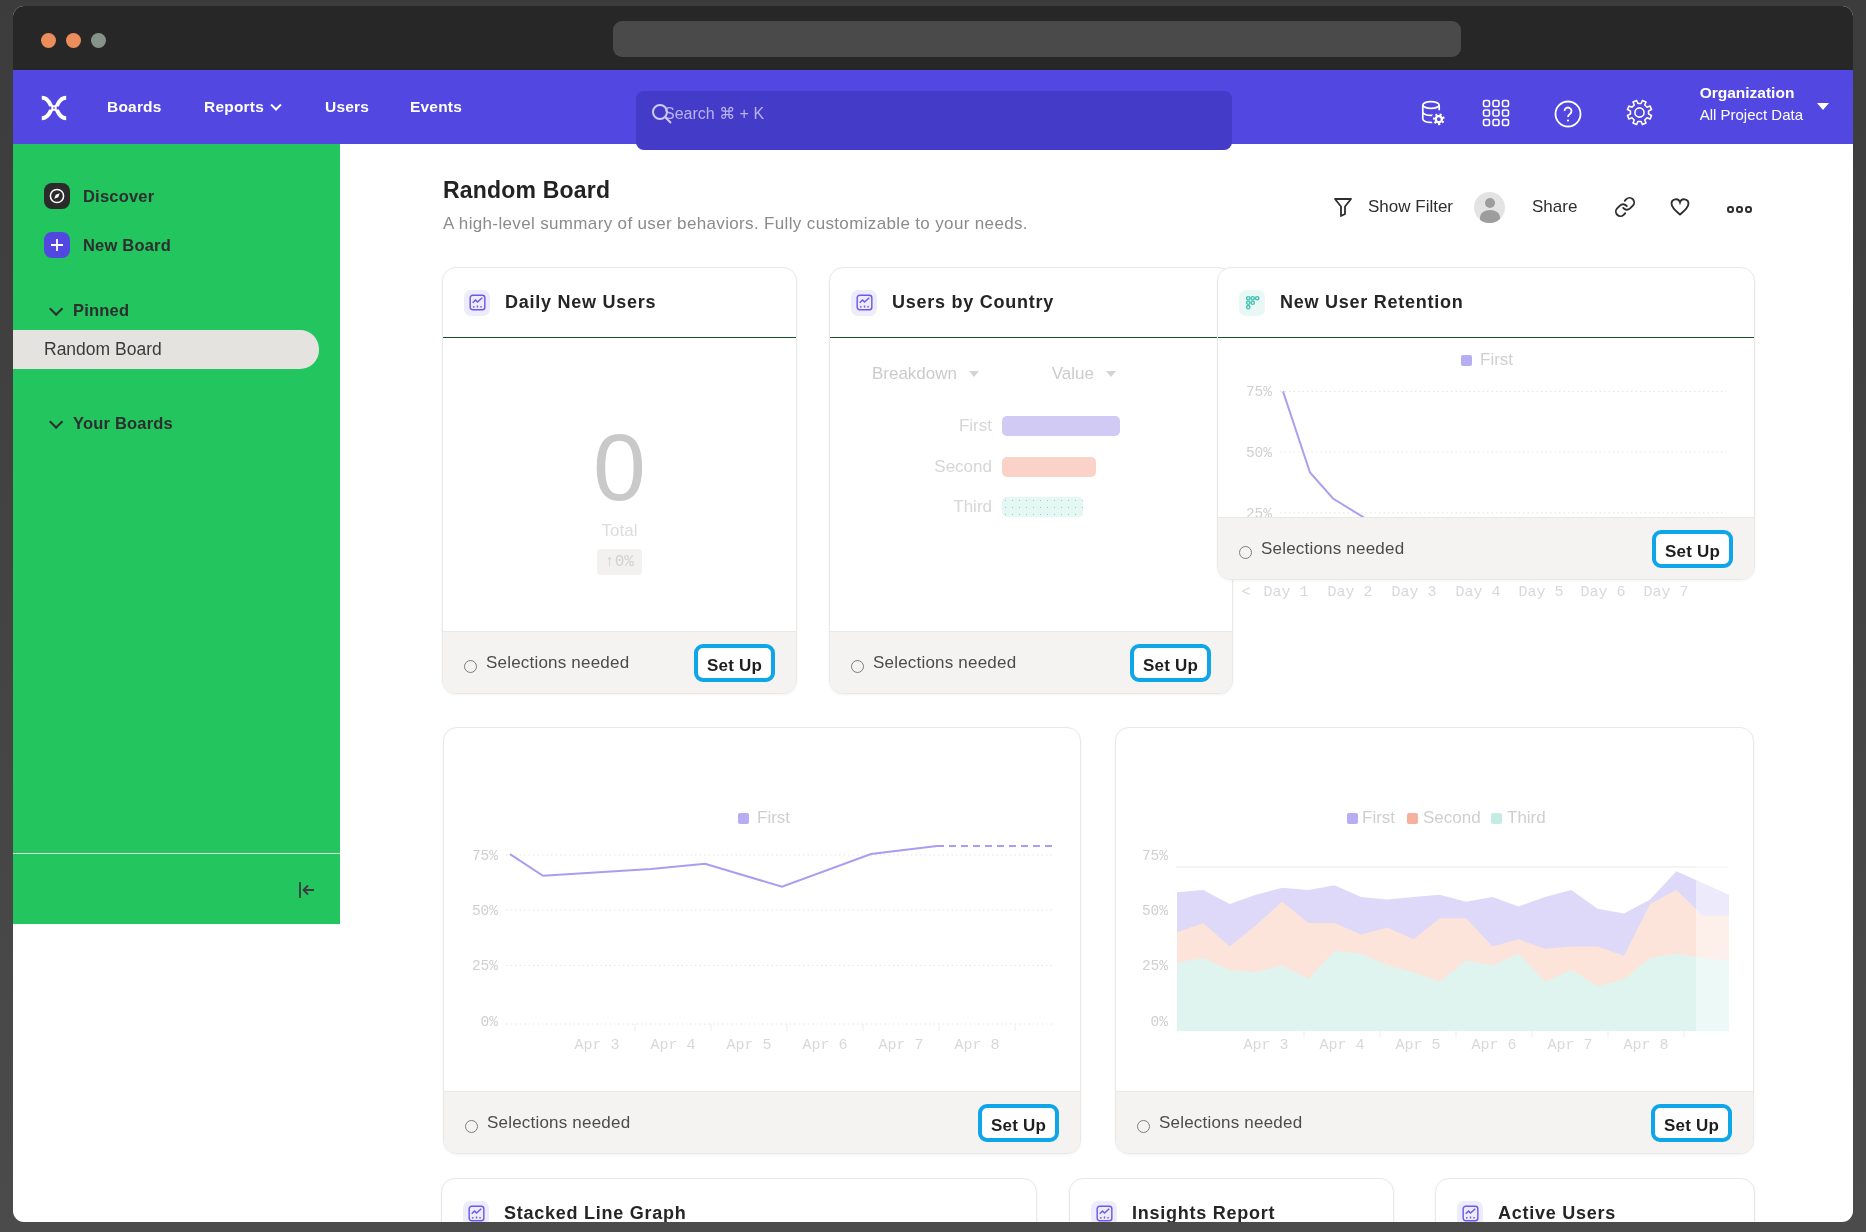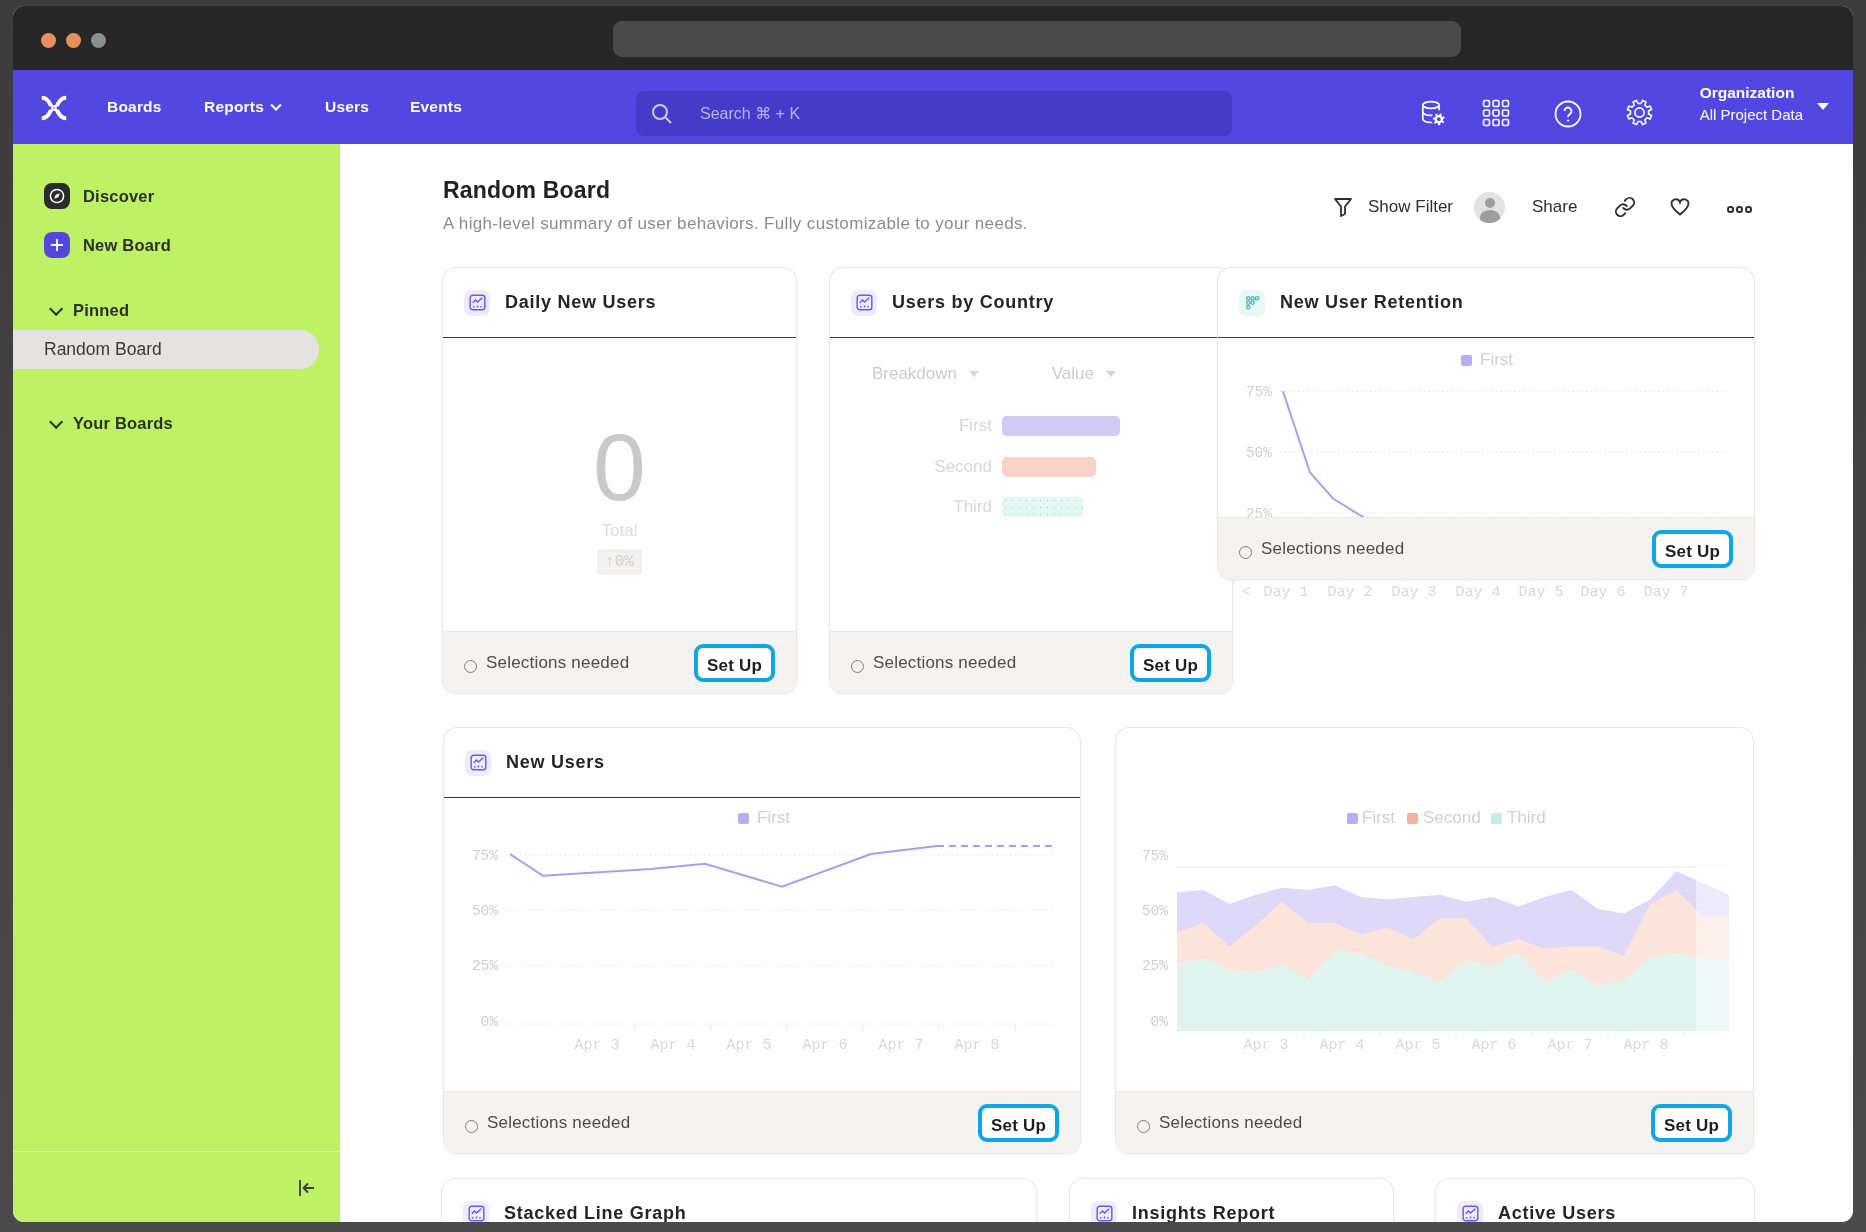--- a/index.html
+++ b/index.html
@@ -7,26 +7,26 @@
   body { background:linear-gradient(#3c3c3c,#4b4b4b); font-family:"Liberation Sans", sans-serif; position:relative; }
   .window { position:absolute; left:13px; top:6px; width:1840px; height:1216px;
             border-radius:11px; background:#fff; overflow:hidden; }
   
   .chrome { position:absolute; left:0; top:0; width:100%; height:64px; background:#272727; }
   .tl { position:absolute; top:27px; width:15px; height:15px; border-radius:50%; }
   .urlbar { position:absolute; left:600px; top:15px; width:848px; height:36px; border-radius:9px; background:#4a4a4a; }
   
   .nav { position:absolute; left:0; top:64px; width:100%; height:74px; background:#5247e1; }
   .navlink { position:absolute; top:0; height:74px; line-height:74px; color:#fff; font-size:15.5px; font-weight:700; letter-spacing:.2px; }
-  .search { position:absolute; left:623px; top:21px; width:596px; height:45px; border-radius:8px; background:#453bc9; color:#b9b3f2; font-size:16px; line-height:45px; padding-left:64px; }
+  .search { position:absolute; left:623px; top:21px; width:596px; height:59px; border-radius:8px; background:#453bc9; color:#b9b3f2; font-size:16px; line-height:45px; padding-left:28px; }
   .org { position:absolute; right:50px; top:14px; text-align:left; color:#fff; }
   .org .o1 { font-size:15.5px; font-weight:700; }
   .org .o2 { font-size:15px; margin-top:4px; }
   
-  .sidebar { position:absolute; left:0; top:138px; width:327px; height:1078px; background:#bef264; }
+  .sidebar { position:absolute; left:0; top:138px; width:327px; height:780px; background:#22c55e; }
   .sitem { position:absolute; left:31px; display:flex; align-items:center; }
   .sicon { width:26px; height:26px; border-radius:8px; display:flex; align-items:center; justify-content:center; }
   .slabel { margin-left:13px; font-size:16.5px; font-weight:600; color:#2e2e2e; letter-spacing:.2px; }
   .chev { display:inline-block; width:10px; height:10px; border-right:2px solid #2e2e2e; border-bottom:2px solid #2e2e2e; transform:rotate(45deg) translateY(-3px); }
   .selpill { position:absolute; left:0; top:186px; width:306px; height:39px; background:#e4e3e0; border-radius:0 19px 19px 0; line-height:39px; padding-left:31px; font-size:17.5px; color:#3a3a3a; }
   .sfoot { position:absolute; left:0; bottom:0; width:100%; height:71px; border-top:1px solid #e3e2e0; }
   h1.title { position:absolute; left:430px; top:171px; font-size:23px; font-weight:700; color:#222; letter-spacing:.2px; }
   .subtitle { position:absolute; left:430px; top:208px; font-size:17px; color:#8b8b8b; letter-spacing:.35px; }
   .hctrl { position:absolute; top:191px; color:#2e2e2e; font-size:17px; font-weight:500; }
   
@@ -254,31 +254,20 @@
       <path d="M65 53.4 L92 134.5 L115 160.5 L154 184.5 L221 200 L296 206.5 L352 208.2 L419 208.5" fill="none" stroke="#a9a0f0" stroke-width="2"></path>
       <path d="M419 208.5 H509" fill="none" stroke="#a9a0f0" stroke-width="2" stroke-dasharray="8 6"></path>
     </svg>
     <div class="cfoot">
         <div class="selneed"><div class="circ"></div>Selections needed</div>
         <div class="setup">Set Up</div>
       </div>
   </div>
 
   <div class="card" style="left:430px;top:721px;width:638px;height:427px">
-    <div class="chead">
-      <div class="cicon">
-          <svg width="17" height="17" viewBox="0 0 16 16" fill="none" stroke="#6a5ae8" stroke-width="1.35">
-            <rect x="1.1" y="1.1" width="13.8" height="13.8" rx="2.4"></rect>
-            <path d="M3.5 8.3 L6.1 5.6 L8 7.6 L12.5 3.5"></path>
-            <circle cx="4.5" cy="12.1" r="0.85" fill="#6a5ae8" stroke="none"></circle>
-            <path d="M8 10.8 V12.6 M11.3 11.3 V12.6"></path>
-          </svg>
-        </div>
-      <div class="ctitle">New Users</div>
-    </div>
     <svg style="position:absolute;left:0;top:70px" width="636" height="293" viewBox="0 0 636 293">
       <rect x="294" y="15" width="11" height="11" rx="2" fill="#b6adf3"></rect>
       <text x="313" y="25" font-size="17" fill="#cfcfcf" font-family="Liberation Sans">First</text>
       <g font-family="Liberation Mono" font-size="14.5" fill="#cfcfcf" text-anchor="end">
         <text x="54" y="62">75%</text>
           <text x="54" y="117">50%</text>
           <text x="54" y="172">25%</text>
           <text x="54" y="228">0%</text>
       </g>
       <g stroke="#e4e4e4" stroke-width="1" stroke-dasharray="1.5 3">

